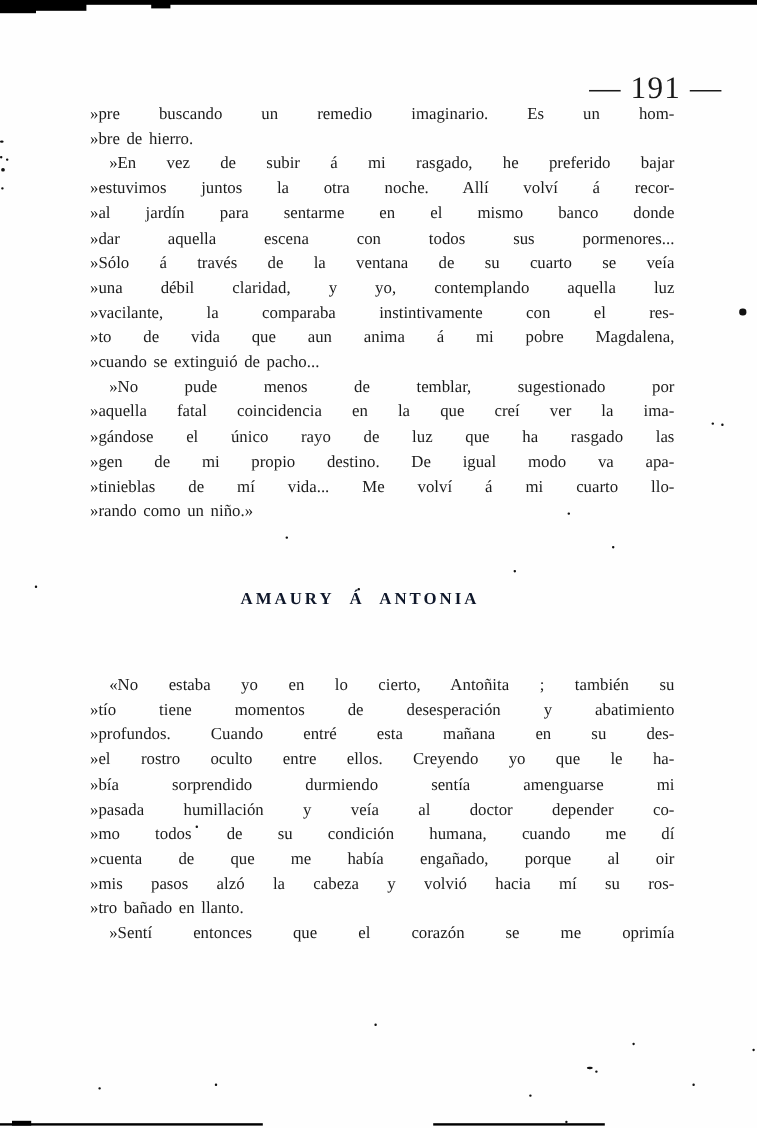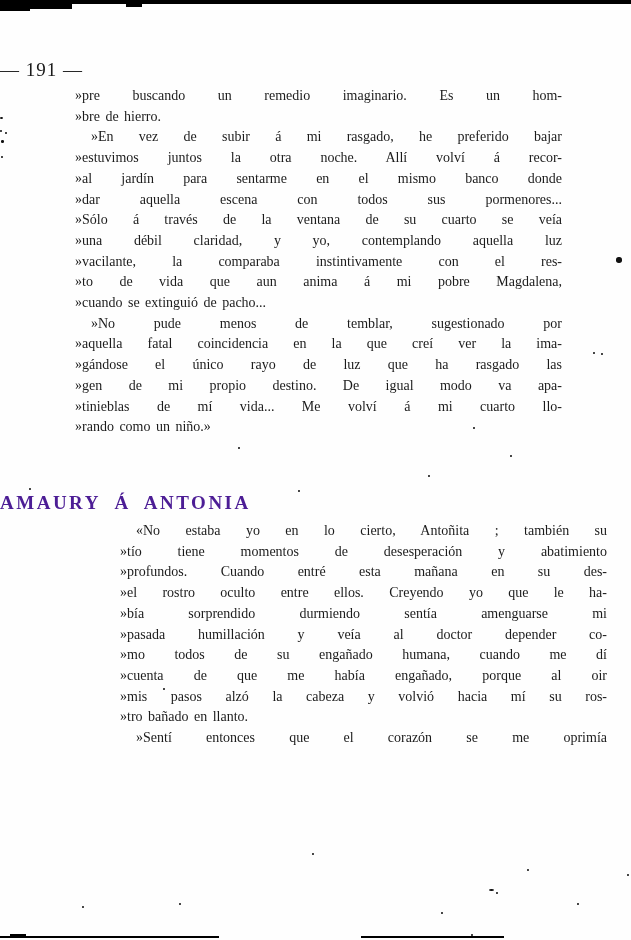--- a/index.html
+++ b/index.html
@@ -5,39 +5,39 @@
   html,body{margin:0;padding:0;background:#e8e8e8;}
   .stage{
     position:relative;width:631px;height:940px;background:#fefefe;
     overflow:hidden;margin:0 auto;
     font-family:"Liberation Serif","DejaVu Serif",serif;
     color:#151515;
   }
   
   .page-number{
     position:absolute;top:59px;left:0;width:602px;
-    text-align:left;font-size:19px;letter-spacing:1px;
+    text-align:right;font-size:26px;letter-spacing:1px;
     color:#1a1a1a;
   }
   
   .text-block{
     position:absolute;left:75px;width:487px;
     font-size:14px;line-height:20.7px;
     color:#1b1b1b;word-spacing:2px;
   }
   .block1{top:86px;}
-  .block2{top:521px;margin-left:45px;}
+  .block2{top:562px;}
   .line{min-height:20.7px;}
   .line.j{text-align:justify;text-align-last:justify;}
   .line.i{text-indent:16px;}
   
   .section-heading{
     position:absolute;top:492px;left:0;width:600px;
-    text-align:left;font-size:19px;font-weight:bold;
-    letter-spacing:2.5px;word-spacing:7px;color:#4c1d95;
+    text-align:center;font-size:14px;font-weight:bold;
+    letter-spacing:2.5px;word-spacing:7px;color:#0f172a;
   }
   
   .artifact{position:absolute;background:#000;}
   .speck{position:absolute;background:#111;border-radius:45%;}
 </style>
 </head>
 <body>
 
 <div class="stage">
 
@@ -70,21 +70,21 @@
 
   <div class="section-heading">AMAURY Á ANTONIA</div>
 
   <div class="text-block block2">
       <div class="line j i">«No estaba yo en lo cierto, Antoñita ; también su</div>
       <div class="line j">»tío tiene momentos de desesperación y abatimiento</div>
       <div class="line j">»profundos. Cuando entré esta mañana en su des-</div>
       <div class="line j">»el rostro oculto entre ellos. Creyendo yo que le ha-</div>
       <div class="line j">»bía sorprendido durmiendo sentía amenguarse mi</div>
       <div class="line j">»pasada humillación y veía al doctor depender co-</div>
-      <div class="line j">»mo todos de su engañado humana, cuando me dí</div>
+      <div class="line j">»mo todos de su condición humana, cuando me dí</div>
       <div class="line j">»cuenta de que me había engañado, porque al oir</div>
       <div class="line j">»mis pasos alzó la cabeza y volvió hacia mí su ros-</div>
       <div class="line">»tro bañado en llanto.</div>
       <div class="line j i">»Sentí entonces que el corazón se me oprimía</div>
     </div>
 
   <div class="artifact" style="top:936px;left:0;width:219px;height:2px;"></div>
   <div class="artifact" style="top:934px;left:10px;width:16px;height:4px;"></div>
   <div class="artifact" style="top:936px;left:361px;width:143px;height:2px;"></div>
 

